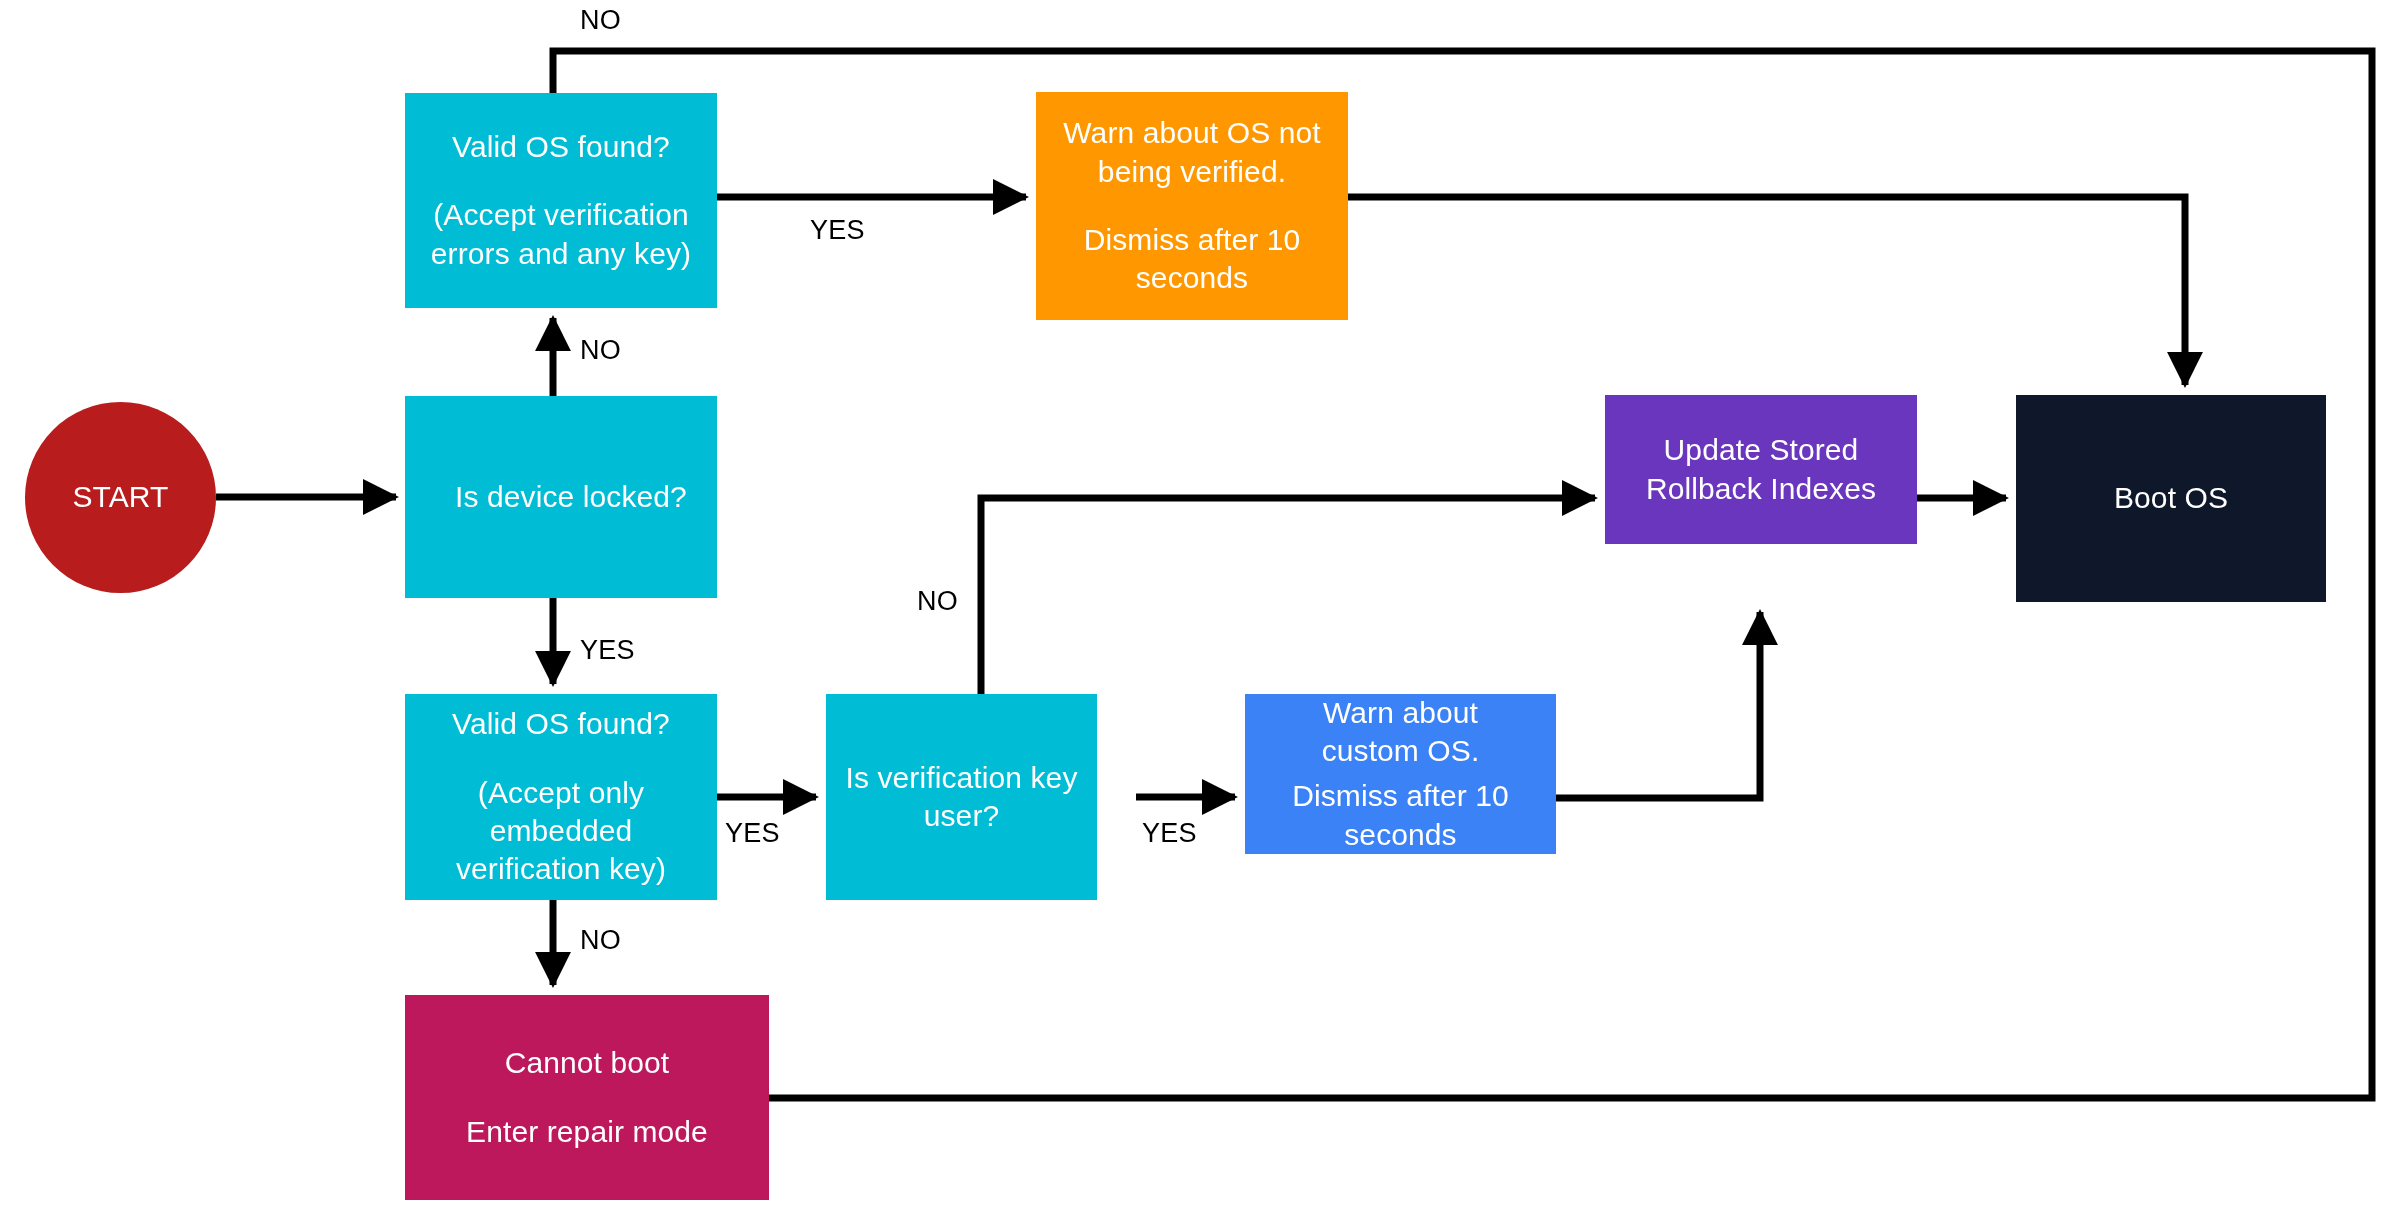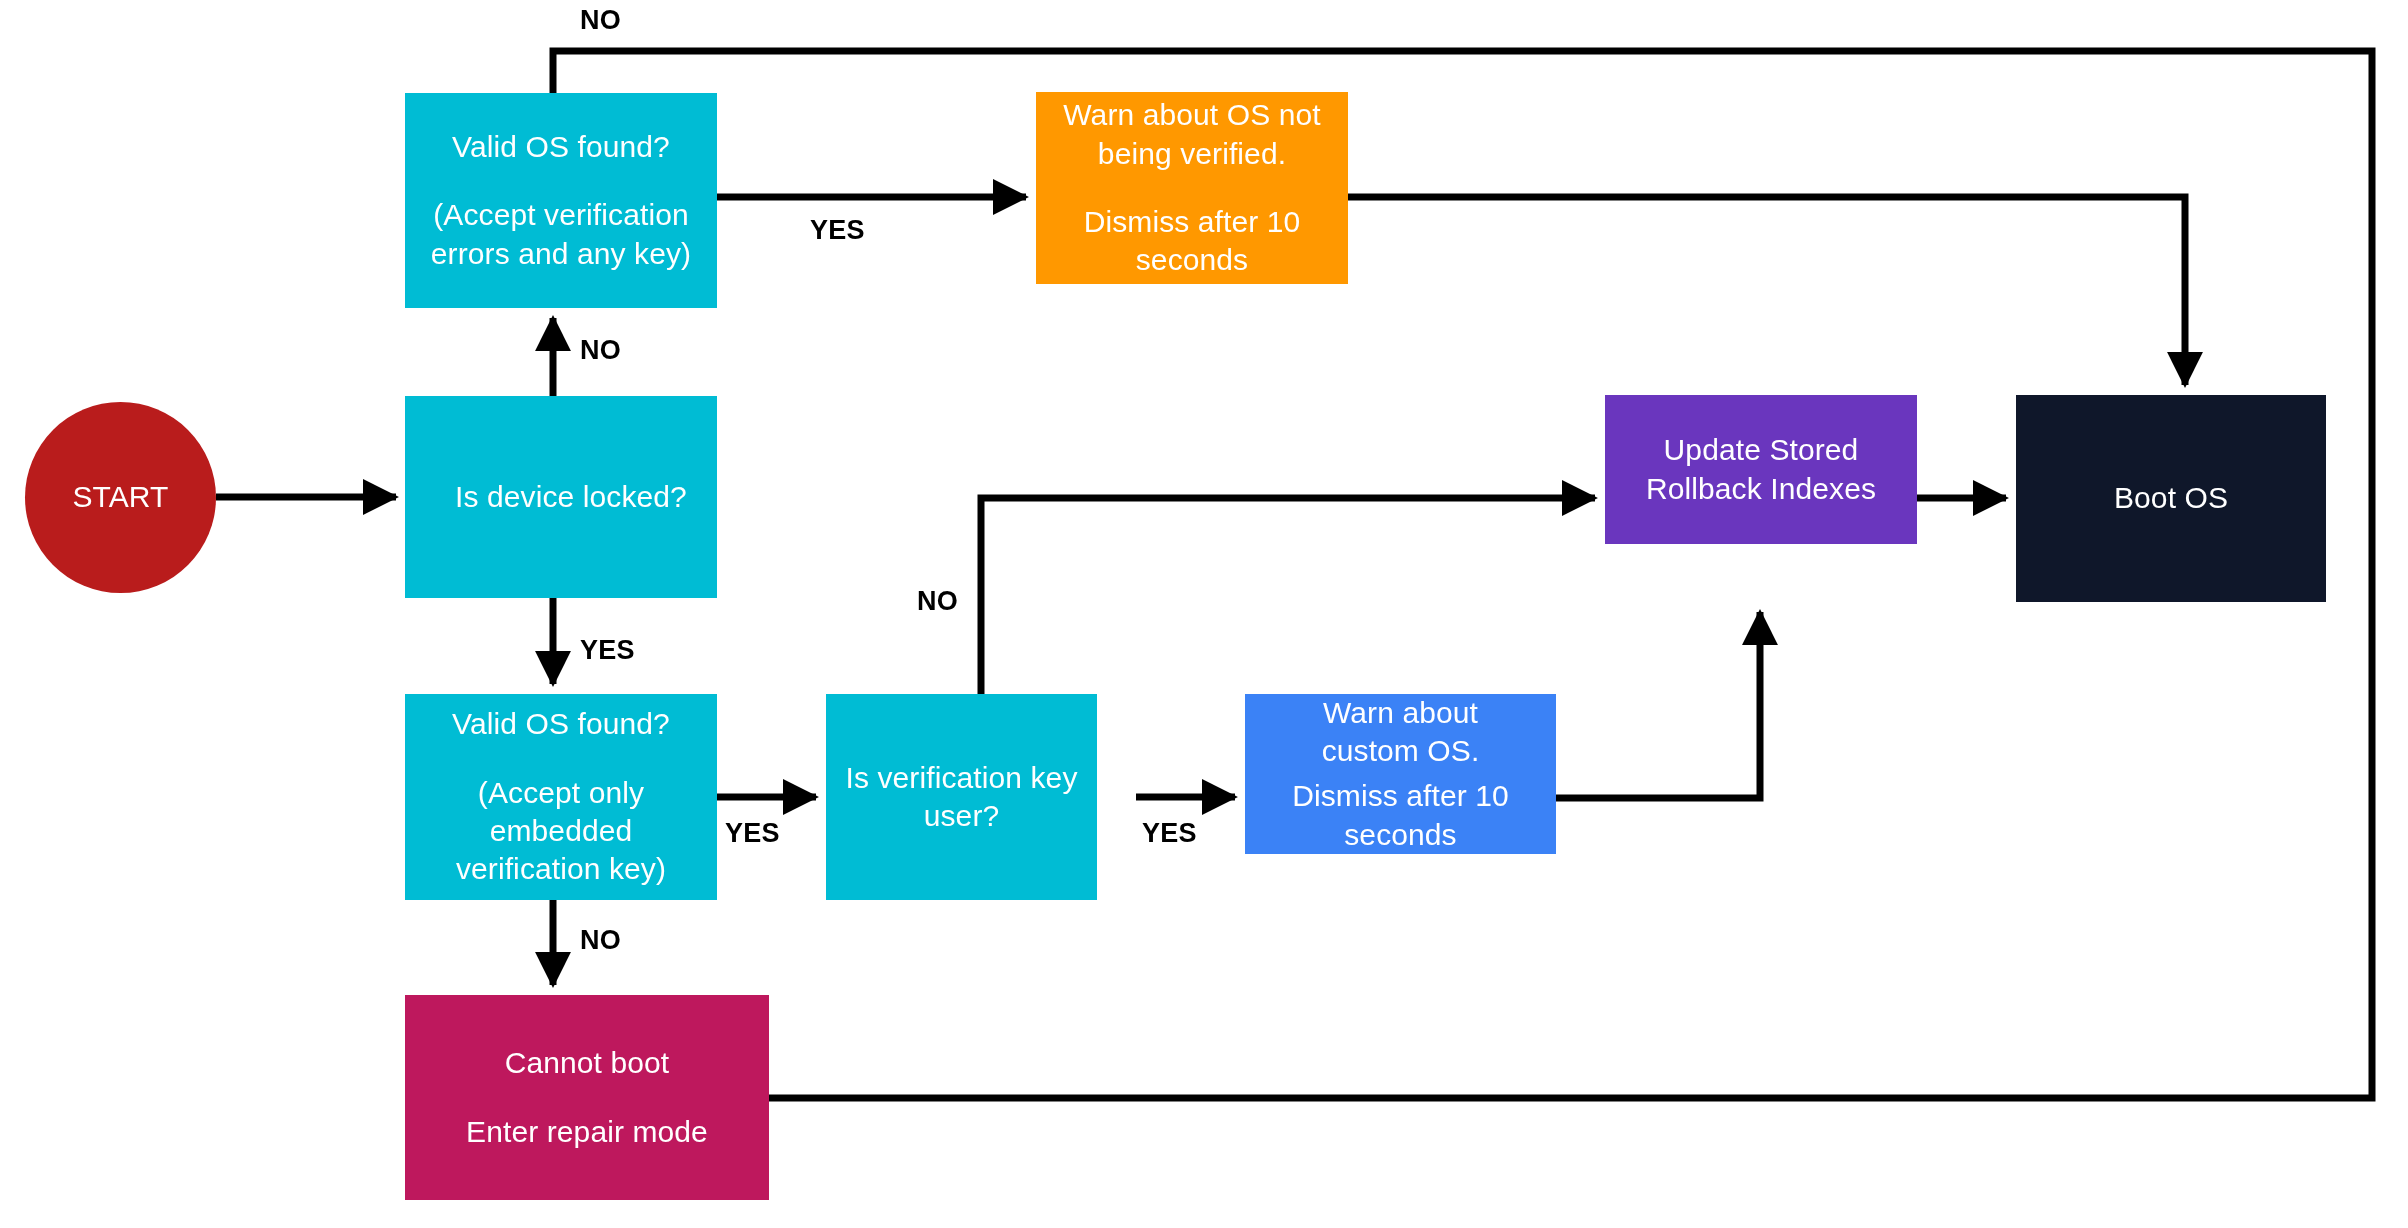--- a/index.html
+++ b/index.html
@@ -45,21 +45,21 @@
     display: block;
     width: 100%;
   }
   .node .spacer {
     display: block;
     height: 30px;
   }
   .edge-label {
     position: absolute;
     font-size: 27px;
-    font-weight: bold;
+    font-weight: normal;
     color: #000000;
     white-space: nowrap;
     letter-spacing: 0.3px;
     text-align: right;
   }
 </style>
 </head>
 <body>
 
 <div id="canvas">
@@ -104,21 +104,21 @@
     <span class="line">Is device locked?</span>
   </div>
 
   <div class="node" style="left:405px; top:93px; width:312px; height:215px; background:#00BCD4;">
     <span class="line">Valid OS found?</span>
     <span class="spacer"></span>
     <span class="line">(Accept verification</span>
     <span class="line">errors and any key)</span>
   </div>
 
-  <div class="node" style="left:1036px; top:92px; width:312px; height:192px; background:#FF9800;">
+  <div class="node" style="left:1036px; top:92px; width:312px; height:228px; background:#FF9800;">
     <span class="line">Warn about OS not</span>
     <span class="line">being verified.</span>
     <span class="spacer"></span>
     <span class="line">Dismiss after 10</span>
     <span class="line">seconds</span>
   </div>
 
   <div class="node" style="left:405px; top:694px; width:312px; height:206px; background:#00BCD4;">
     <span class="line">Valid OS found?</span>
     <span class="spacer"></span>

